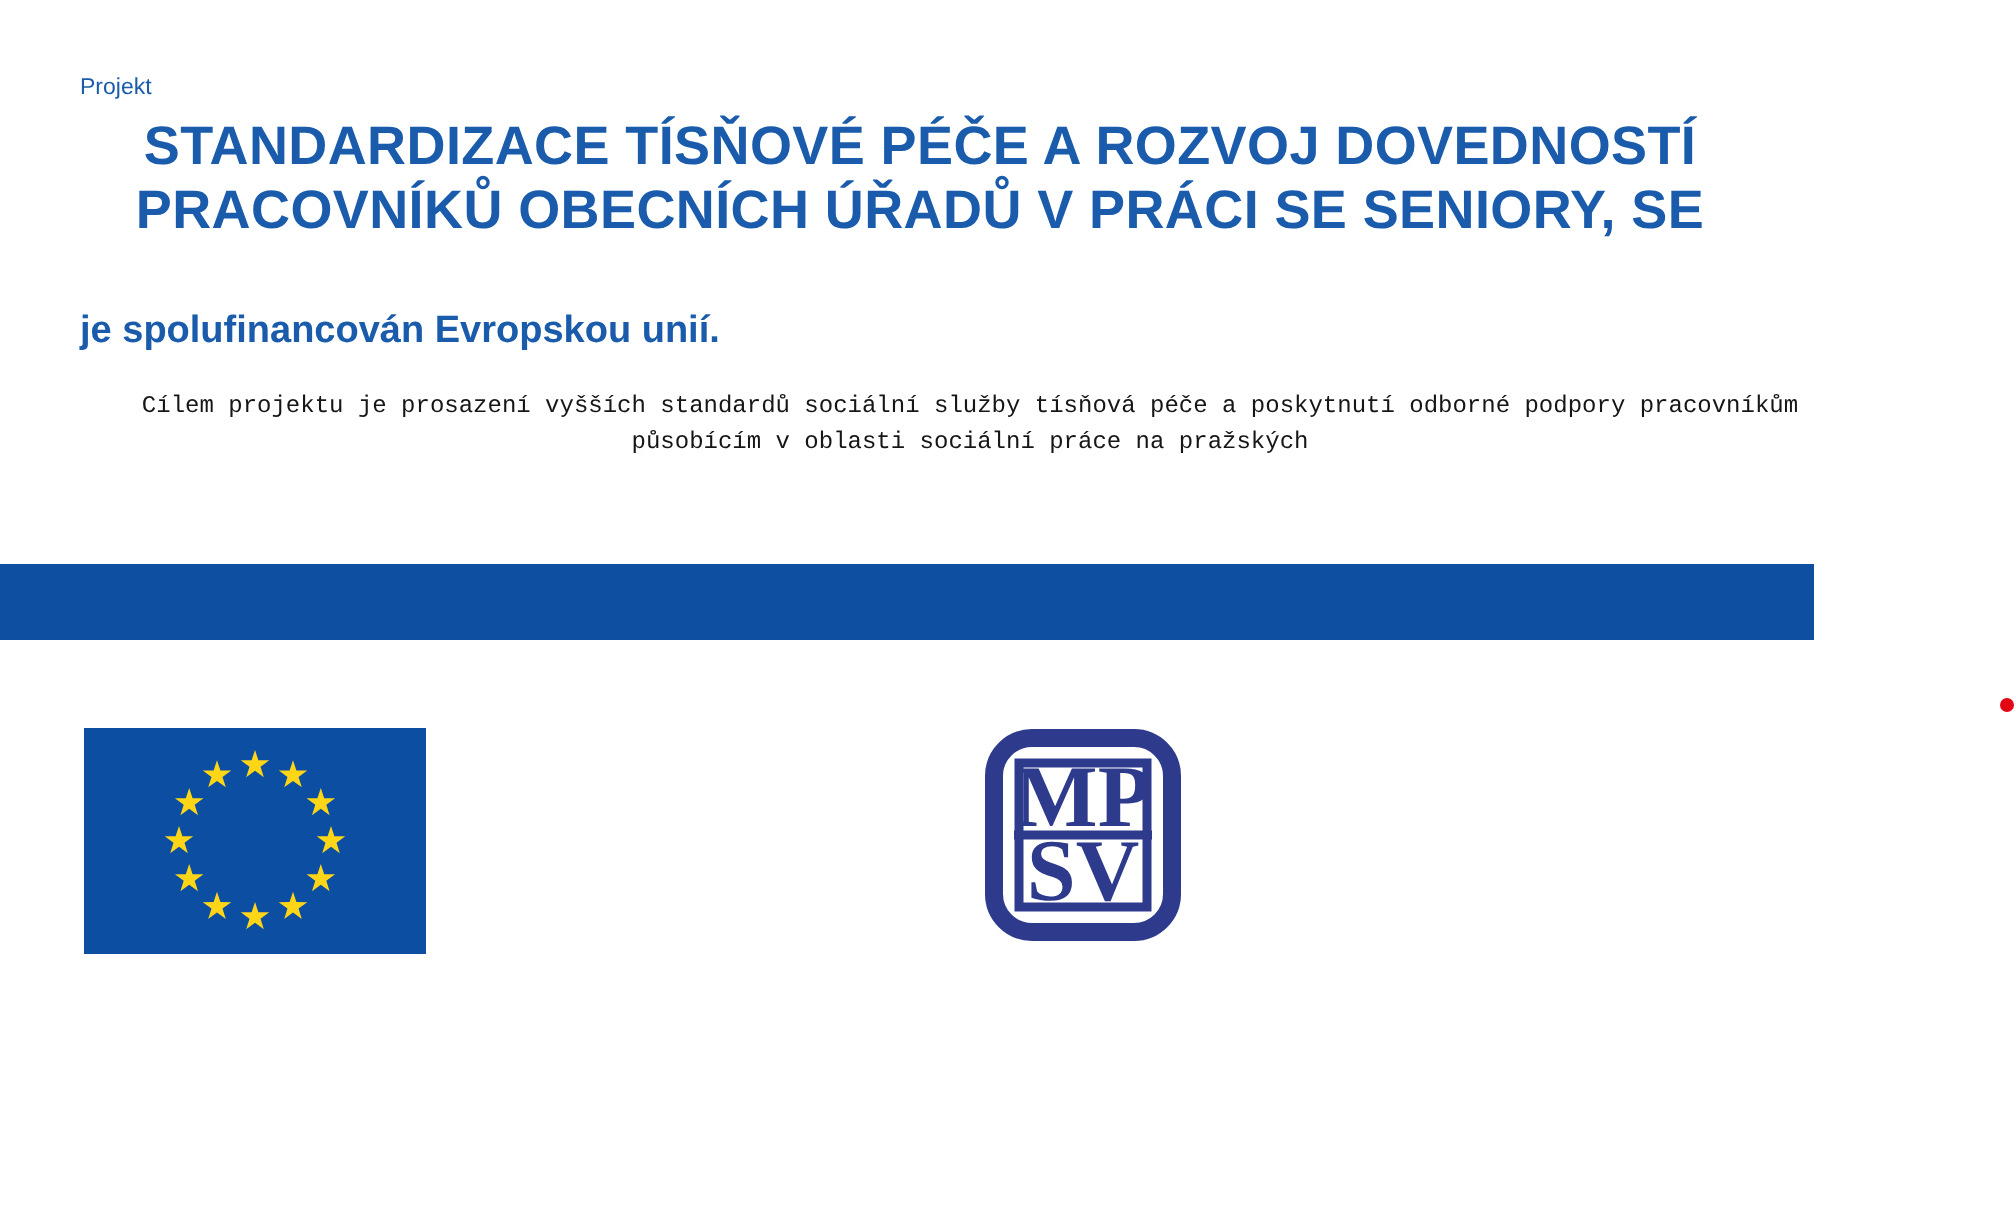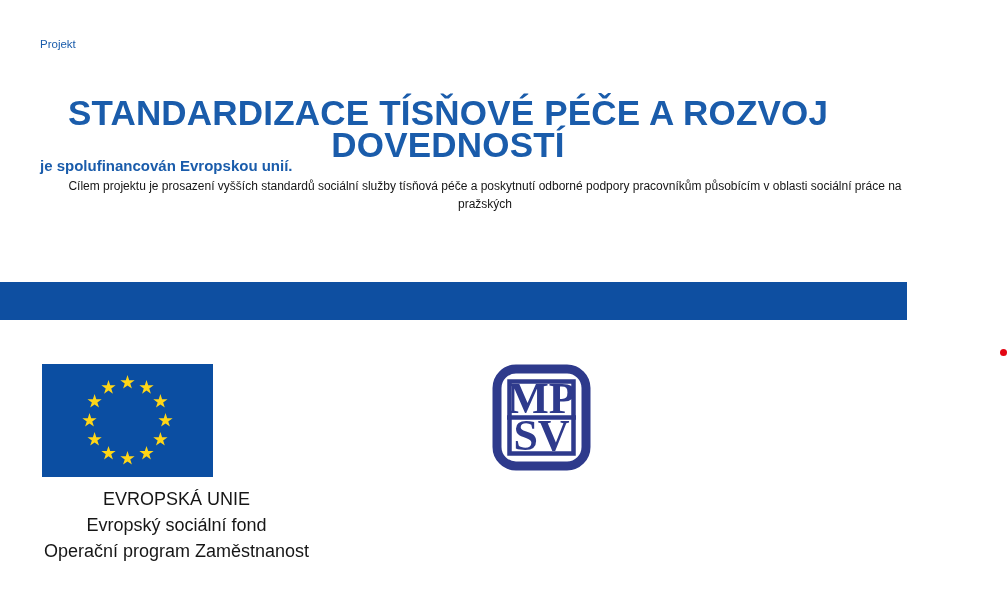--- a/index.html
+++ b/index.html
@@ -25,44 +25,44 @@
   }
   .eyebrow {
     position: absolute;
     left: 40px; top: 37px;
     font-size: 11.5px;
     line-height: 14px;
     color: var(--heading-blue);
   }
   .title {
     position: absolute;
-    left: 28px; top: 57px;
+    left: 40px; top: 57px;
     width: 840px;
-    font-size: 35px;
+    font-size: 27px;
     font-weight: bold;
     line-height: 32px;
     color: var(--heading-blue);
     letter-spacing: 0.2px;
-    margin-top: 40px;
   }
   .cofinance {
     position: absolute;
     left: 40px; top: 156px;
-    font-size: 15px;
+    font-size: 19px;
     font-weight: bold;
     line-height: 20px;
     color: var(--heading-blue);
   }
   .description {
     position: absolute;
-    left: 40px; top: 178px;
+    left: 40px; top: 195px;
     width: 890px;
     font-size: 12px;
     line-height: 17.5px;
     color: var(--text-black);
+    font-family: Liberation Mono, monospace;
   }
   .divider-bar {
     position: absolute;
     left: 0; top: 282px;
     width: 907px; height: 38px;
     background: var(--bar-blue);
   }
   .red-dot {
     position: absolute;
     left: 1000px; top: 349px;
@@ -97,20 +97,21 @@
 </style>
 </head>
 <body>
 
 <div class="page">
 
   <div class="eyebrow">Projekt</div>
 
   <div class="title">
     <div>STANDARDIZACE TÍSŇOVÉ PÉČE A ROZVOJ DOVEDNOSTÍ</div>
+    <div>PRACOVNÍKŮ OBECNÍCH ÚŘADŮ V PRÁCI SE SENIORY, SE</div>
   </div>
 
   <div class="cofinance">je spolufinancován Evropskou unií.</div>
 
   <div class="description">
     <div>Cílem projektu je prosazení vyšších standardů sociální služby tísňová péče a poskytnutí odborné podpory pracovníkům působícím v oblasti sociální práce na pražských</div>
   </div>
 
   <div class="divider-bar"></div>
 
@@ -128,25 +129,20 @@
     <use href="#eu-star" x="118.4" y="75.5"></use>
     <use href="#eu-star" x="104.5" y="89.4"></use>
     <use href="#eu-star" x="85.5" y="94.5"></use>
     <use href="#eu-star" x="66.5" y="89.4"></use>
     <use href="#eu-star" x="52.6" y="75.5"></use>
     <use href="#eu-star" x="47.5" y="56.5"></use>
     <use href="#eu-star" x="52.6" y="37.5"></use>
     <use href="#eu-star" x="66.5" y="23.6"></use>
   </svg>
 
-  <div class="eu-caption">
-    <div>EVROPSKÁ UNIE</div>
-    <div>Evropský sociální fond</div>
-    <div>Operační program Zaměstnanost</div>
-  </div>
 
   <svg class="mpsv-logo" viewBox="0 0 99 107" xmlns="http://www.w3.org/2000/svg" aria-hidden="true">
     <rect x="5" y="5" width="89" height="97" rx="19" ry="19" fill="none" stroke="#2e3a8c" style="stroke: var(--mpsv-navy)" stroke-width="9"></rect>
     <rect x="17.5" y="17.5" width="64" height="72" fill="#ffffff" stroke="#2e3a8c" style="stroke: var(--mpsv-navy)" stroke-width="4.5"></rect>
     <line x1="15" y1="53.5" x2="84" y2="53.5" stroke="#2e3a8c" style="stroke: var(--mpsv-navy)" stroke-width="4.5"></line>
     <text class="mpsv-text" x="49.5" y="49" font-size="44" text-anchor="middle">MP</text>
     <text class="mpsv-text" x="49.5" y="86" font-size="44" text-anchor="middle">SV</text>
   </svg>
 
 </div>

